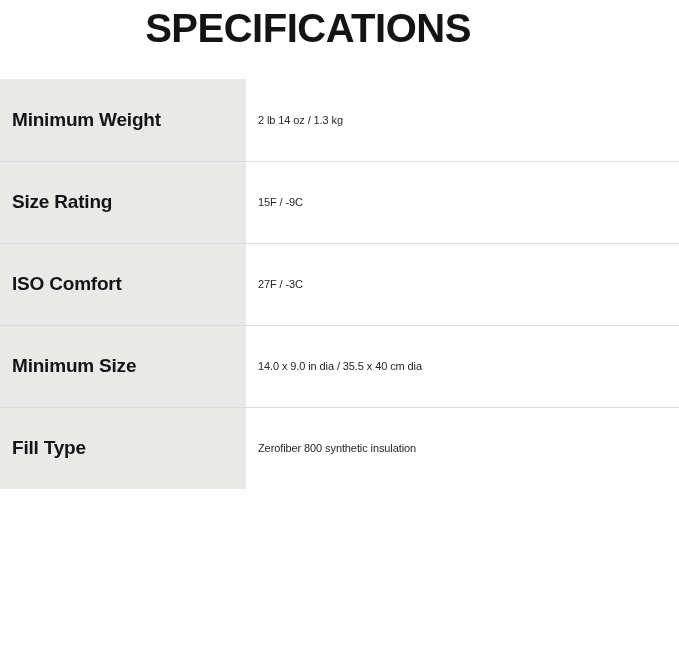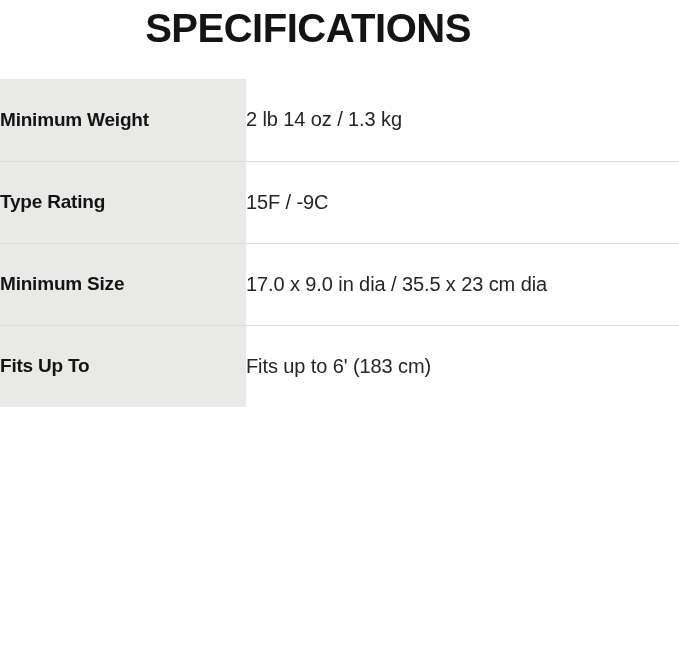--- a/index.html
+++ b/index.html
@@ -40,38 +40,38 @@
     table-layout: fixed;
     margin-top: 23px;
   }
   .spec-table col.label-col { width: 246px; }
   .spec-table col.value-col { width: 433px; }
 
   .spec-row {
     height: 82px;
   }
   .spec-row td {
-    padding: 0;
+    padding: 12px;
     vertical-align: middle;
     border-top: 1px solid #dcdcdc;
   }
   .spec-row:first-child td {
     border-top: none;
   }
   .cell-label {
     background: #e9e9e7;
     font-size: 19px;
     font-weight: bold;
     color: #141414;
     padding-left: 24px;
     letter-spacing: -0.2px;
   }
   .cell-value {
     background: #ffffff;
-    font-size: 20px;
+    font-size: 11px;
     font-weight: normal;
     color: #262626;
     padding-left: 22px;
     letter-spacing: -0.1px;
   }
   .cell-label-inner, .cell-value-inner {
     display: block;
   }
 </style>
 </head>
@@ -90,38 +90,46 @@
       <tr class="spec-row">
         <td class="cell-label">
           <span class="cell-label-inner">Minimum Weight</span>
         </td>
         <td class="cell-value">
           <span class="cell-value-inner">2 lb 14 oz / 1.3 kg</span>
         </td>
       </tr>
       <tr class="spec-row">
         <td class="cell-label">
-          <span class="cell-label-inner">Type Rating</span>
+          <span class="cell-label-inner">Size Rating</span>
         </td>
         <td class="cell-value">
           <span class="cell-value-inner">15F / -9C</span>
         </td>
       </tr>
       <tr class="spec-row">
         <td class="cell-label">
-          <span class="cell-label-inner">Minimum Size</span>
+          <span class="cell-label-inner">ISO Comfort</span>
         </td>
         <td class="cell-value">
-          <span class="cell-value-inner">17.0 x 9.0 in dia / 35.5 x 23 cm dia</span>
+          <span class="cell-value-inner">27F / -3C</span>
         </td>
       </tr>
       <tr class="spec-row">
         <td class="cell-label">
-          <span class="cell-label-inner">Fits Up To</span>
+          <span class="cell-label-inner">Minimum Size</span>
         </td>
         <td class="cell-value">
-          <span class="cell-value-inner">Fits up to 6' (183 cm)</span>
+          <span class="cell-value-inner">14.0 x 9.0 in dia / 35.5 x 40 cm dia</span>
+        </td>
+      </tr>
+      <tr class="spec-row">
+        <td class="cell-label">
+          <span class="cell-label-inner">Fill Type</span>
+        </td>
+        <td class="cell-value">
+          <span class="cell-value-inner">Zerofiber 800 synthetic insulation</span>
         </td>
       </tr>
     </tbody>
   </table>
 
 </div>
 
 </body></html>

